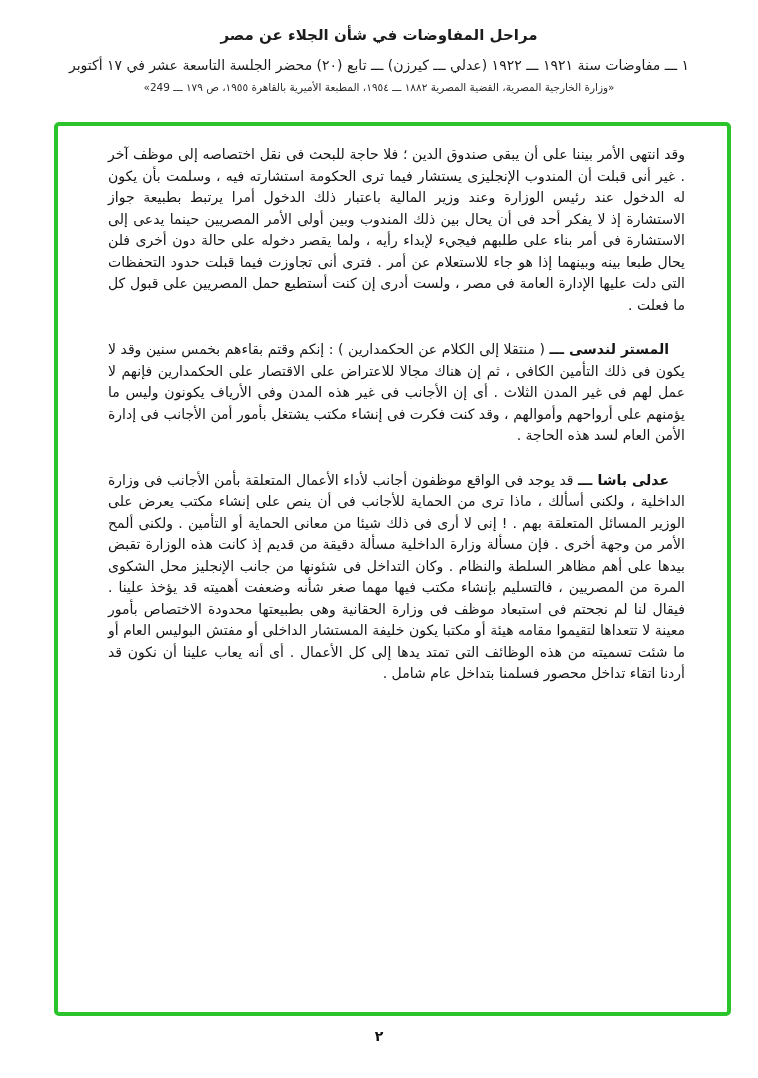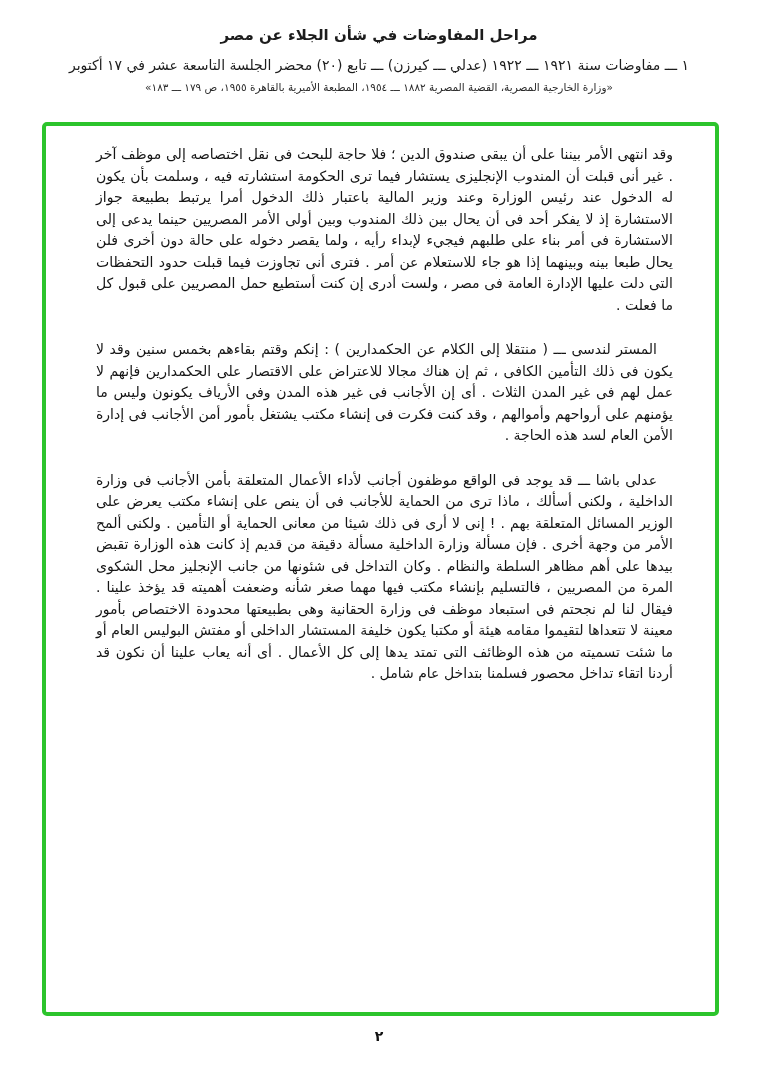--- a/index.html
+++ b/index.html
@@ -14,57 +14,57 @@
     width:758px; height:1078px;
     direction:rtl;
     background:#ffffff;
   }
   .doc-header { text-align:center; padding-top:26px; }
   .h-title  { font-weight:bold; font-size:15px; letter-spacing:0.2px; }
   .h-sub    { font-weight:normal; font-size:14px; margin-top:13px; }
   .h-src    { font-size:10.5px; margin-top:8px; color:#2a2a2a; }
   .highlight-box {
     position:absolute;
-    left:42px; top:122px;
+    left:54px; top:122px;
     width:677px; height:894px;
     border:4px solid #2cc42c;
     border-radius:5px;
     background:#ffffff;
   }
   .text-block {
     padding:18px 42px 0 50px;
     font-size:14px;
     line-height:21.5px;
     text-align:justify;
     text-justify:inter-word;
     color:#151515;
   }
   .para { margin-bottom:23px; }
   .para.indent { text-indent:16px; }
   .para.tight { margin-bottom:4px; }
-  .speaker { font-weight:normal; }
+  .speaker { font-weight:bold; }
   .page-num {
     position:absolute;
     bottom:34px; left:0;
     width:100%;
     text-align:center;
     font-weight:bold;
     font-size:14px;
     color:#111;
   }
 </style>
 </head>
 <body>
 
 <div class="page">
 
   <header class="doc-header">
     <div class="h-title">مراحل المفاوضات في شأن الجلاء عن مصر</div>
     <div class="h-sub">١ ـــ مفاوضات سنة ١٩٢١ ـــ ١٩٢٢ (عدلي ـــ كيرزن) ـــ تابع (٢٠) محضر الجلسة التاسعة عشر  في ١٧ أكتوبر</div>
-    <div class="h-src">«وزارة الخارجية المصرية، القضية المصرية ١٨٨٢ ـــ ١٩٥٤، المطبعة الأميرية بالقاهرة ١٩٥٥، ص ١٧٩ ـــ ١٨٣»</div>
+    <div class="h-src">«وزارة الخارجية المصرية، القضية المصرية ١٨٨٢ ـــ ١٩٥٤، المطبعة الأميرية بالقاهرة ١٩٥٥، ص ١٧٩ ـــ 249»</div>
   </header>
 
   <div class="highlight-box">
     <div class="text-block">
 
       <p class="para"><span>وقد انتهى الأمر بيننا على أن يبقى صندوق الدين ؛ فلا حاجة للبحث فى نقل اختصاصه إلى موظف آخر . غير أنى قبلت أن المندوب الإنجليزى يستشار فيما ترى الحكومة استشارته فيه ، وسلمت بأن يكون له الدخول عند رئيس الوزارة وعند وزير المالية باعتبار ذلك الدخول أمرا يرتبط بطبيعة جواز الاستشارة إذ لا يفكر أحد فى أن يحال بين ذلك المندوب وبين أولى الأمر المصريين حينما يدعى إلى الاستشارة فى أمر بناء على طلبهم فيجيء لإبداء رأيه ، ولما يقصر دخوله على حالة دون أخرى فلن يحال طبعا بينه وبينهما إذا هو جاء للاستعلام عن أمر .  فترى أنى تجاوزت فيما قبلت حدود التحفظات التى دلت عليها الإدارة العامة فى مصر ، ولست أدرى إن كنت أستطيع حمل المصريين على قبول كل ما فعلت .</span></p>
 
       <p class="para indent"><span class="speaker">المستر لندسى ـــ</span> <span>( منتقلا إلى الكلام عن الحكمدارين ) : إنكم وقتم بقاءهم بخمس سنين وقد لا يكون فى ذلك التأمين الكافى ، ثم إن هناك مجالا للاعتراض على الاقتصار على الحكمدارين فإنهم لا عمل لهم فى غير المدن الثلاث . أى إن الأجانب فى غير هذه المدن وفى الأرياف يكونون وليس ما يؤمنهم على أرواحهم وأموالهم ، وقد كنت فكرت فى إنشاء مكتب يشتغل بأمور أمن الأجانب فى إدارة الأمن العام لسد هذه الحاجة .</span></p>
 
       <p class="para indent tight"><span class="speaker">عدلى باشا ـــ</span> <span>قد يوجد فى الواقع موظفون أجانب لأداء الأعمال المتعلقة بأمن الأجانب فى وزارة الداخلية ، ولكنى أسألك ، ماذا ترى من الحماية للأجانب فى أن ينص على إنشاء مكتب يعرض على الوزير المسائل المتعلقة بهم . ! إنى لا أرى فى ذلك شيئا من معانى الحماية أو التأمين . ولكنى ألمح الأمر من وجهة أخرى . فإن مسألة وزارة الداخلية مسألة دقيقة من قديم إذ كانت هذه الوزارة تقبض بيدها على أهم مظاهر السلطة والنظام . وكان التداخل فى شئونها من جانب الإنجليز محل الشكوى المرة من المصريين ، فالتسليم بإنشاء مكتب فيها مهما صغر شأنه وضعفت أهميته قد يؤخذ علينا . فيقال لنا لم نجحتم فى استبعاد موظف فى وزارة الحقانية وهى بطبيعتها محدودة الاختصاص بأمور معينة لا تتعداها لتقيموا مقامه هيئة أو مكتبا يكون خليفة المستشار الداخلى أو مفتش البوليس العام أو ما شئت تسميته من هذه الوظائف التى تمتد يدها إلى كل الأعمال . أى أنه يعاب علينا أن نكون قد أردنا اتقاء تداخل محصور فسلمنا بتداخل عام شامل .</span></p>

